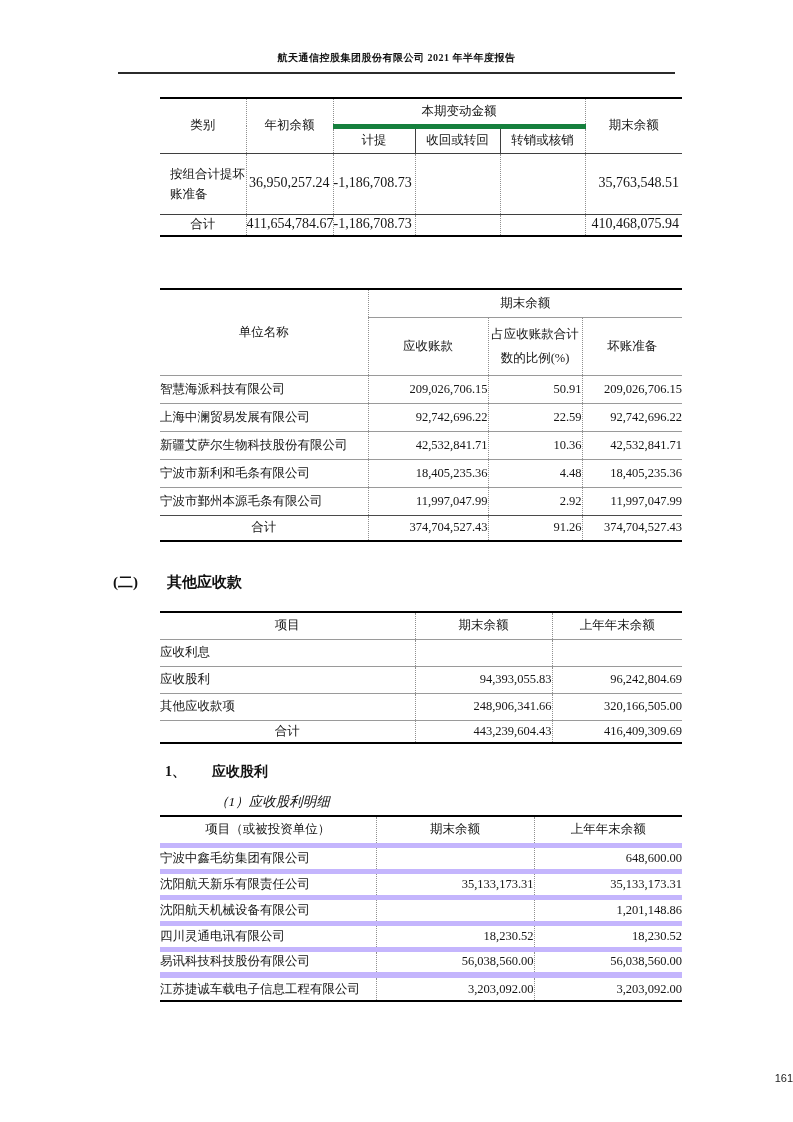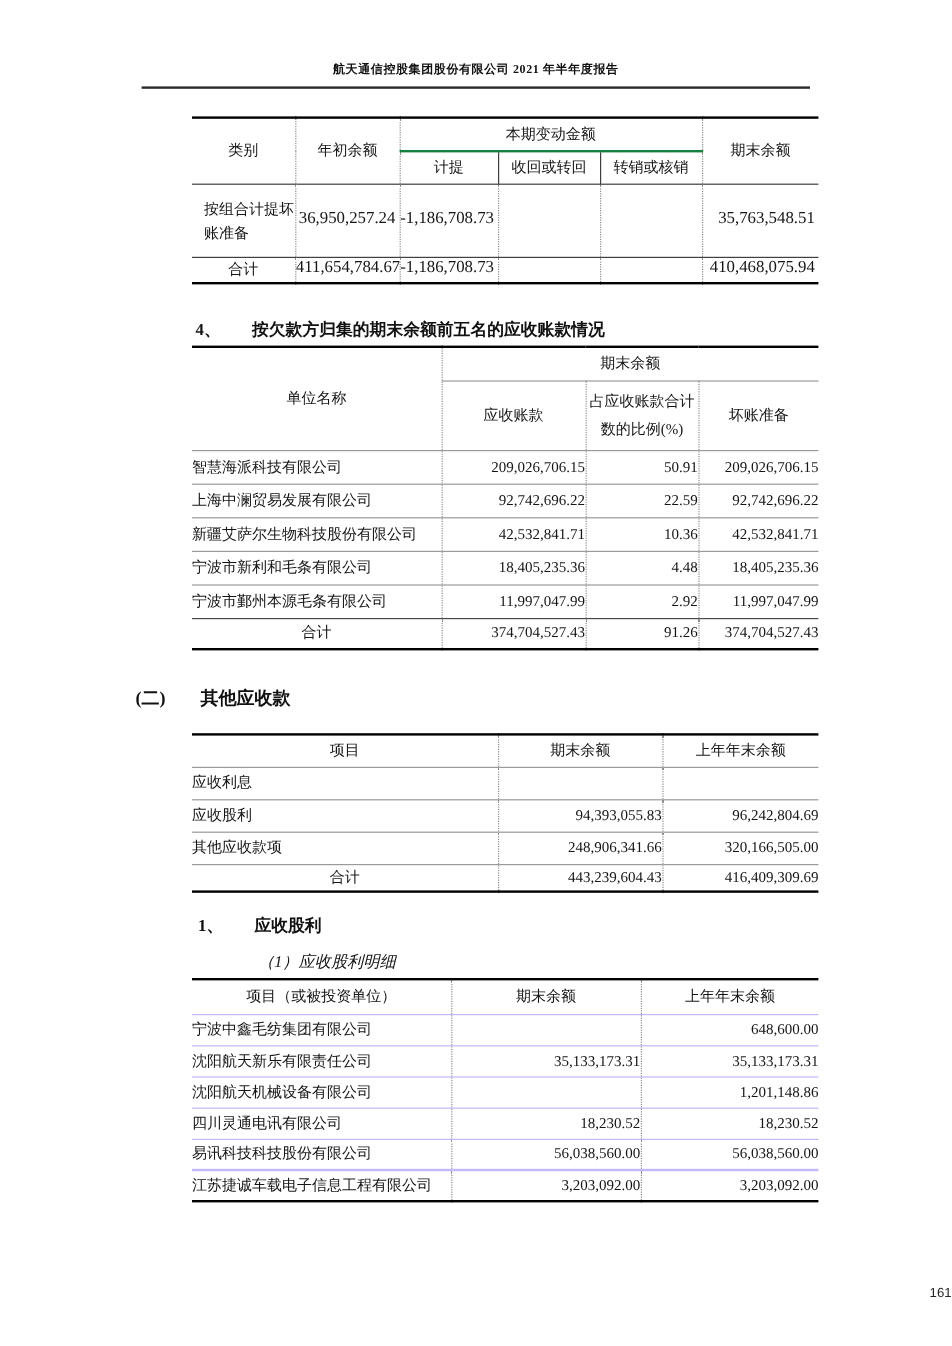--- a/index.html
+++ b/index.html
@@ -29,21 +29,21 @@
   .c { text-align:center; }
   .l { text-align:left; padding-left:8px; }
   .num { text-align:right; padding-right:5px; white-space:nowrap; font-size:12.3px; }
   .vl { border-left:1px dotted #8f8f8f; }
   
   .t1 { left:160px; top:97px; width:522px; }
   .t1 .r-h1 { height:28px; }
   .t1 .r-h2 { height:27px; }
   .t1 .r-data { height:61px; }
   .t1 .r-total { height:22px; }
-  .t1 .group-h { border-bottom:2px solid #15803d; }
+  .t1 .group-h { border-bottom:5px solid #15803d; }
   .t1 .r-data td, .t1 .r-total td { border-top:1px solid #3f3f3f; }
   .t1 .box { border:1.5px solid #3f3f3f; }
   .t1 .num { font-size:14px; padding-right:3px; }
   .t1 .cat { padding-left:10px; line-height:1.6; }
   
   .t2 { left:160px; top:288px; width:522px; }
   .t2 .r-h1 { height:28px; }
   .t2 .r-h2 { height:58px; }
   .t2 .r-h2 td { border-top:1px solid #9a9a9a; }
   .t2 .r-data { height:28px; }
@@ -54,22 +54,22 @@
   
   .t3 { left:160px; top:611px; width:522px; }
   .t3 .r-h1 { height:27px; }
   .t3 .r-data { height:27px;margin-left:20px; }
   .t3 .r-total { height:23px; }
   .t3 .r-data td, .t3 .r-total td { border-top:1px solid #9a9a9a; }
   
   .t4 { left:160px; top:815px; width:522px; }
   .t4 .r-h1 { height:29px; }
   .t4 .r-data { height:26px; }
-  .t4 .r-data td { border-top:1px solid #c4b5fd; }
-  .t4 .r-last td { border-top:2px solid #c4b5fd; }
+  .t4 .r-data td { border-top:5px solid #c4b5fd; }
+  .t4 .r-last td { border-top:6px solid #c4b5fd; }
   
   .sec { position:absolute; font-weight:bold; font-size:14px; white-space:nowrap; }
   .sec .sec-num { display:inline-block; }
   .sec4 { left:163px; top:266px; }
   .sec4 .sec-num { width:47px; }
   .sec2 { left:113px; top:573px; font-size:15px; }
   .sec2 .sec-num { width:54px; }
   .sec1 { left:165px; top:763px; }
   .sec1 .sec-num { width:47px; }
   .subsec { position:absolute; left:215px; top:793px; font-size:13.5px; font-weight:normal;font-style:italic; }
@@ -119,23 +119,20 @@
       <td class="c">合计</td>
       <td class="num vl">411,654,784.67</td>
       <td class="num vl">-1,186,708.73</td>
       <td class="num vl"></td>
       <td class="num vl"></td>
       <td class="num vl">410,468,075.94</td>
     </tr>
   </tbody>
     </table>
 
-  <div class="sec sec4">
-    <span class="sec-num">4、</span><span>按欠款方归集的期末余额前五名的应收账款情况</span>
-  </div>
 
   <table class="doc-table t2">
     <colgroup>
         <col style="width:208px">
         <col style="width:120px">
         <col style="width:94px">
         <col style="width:100px">
       </colgroup>
     <tbody>
         <tr class="r-h1">

